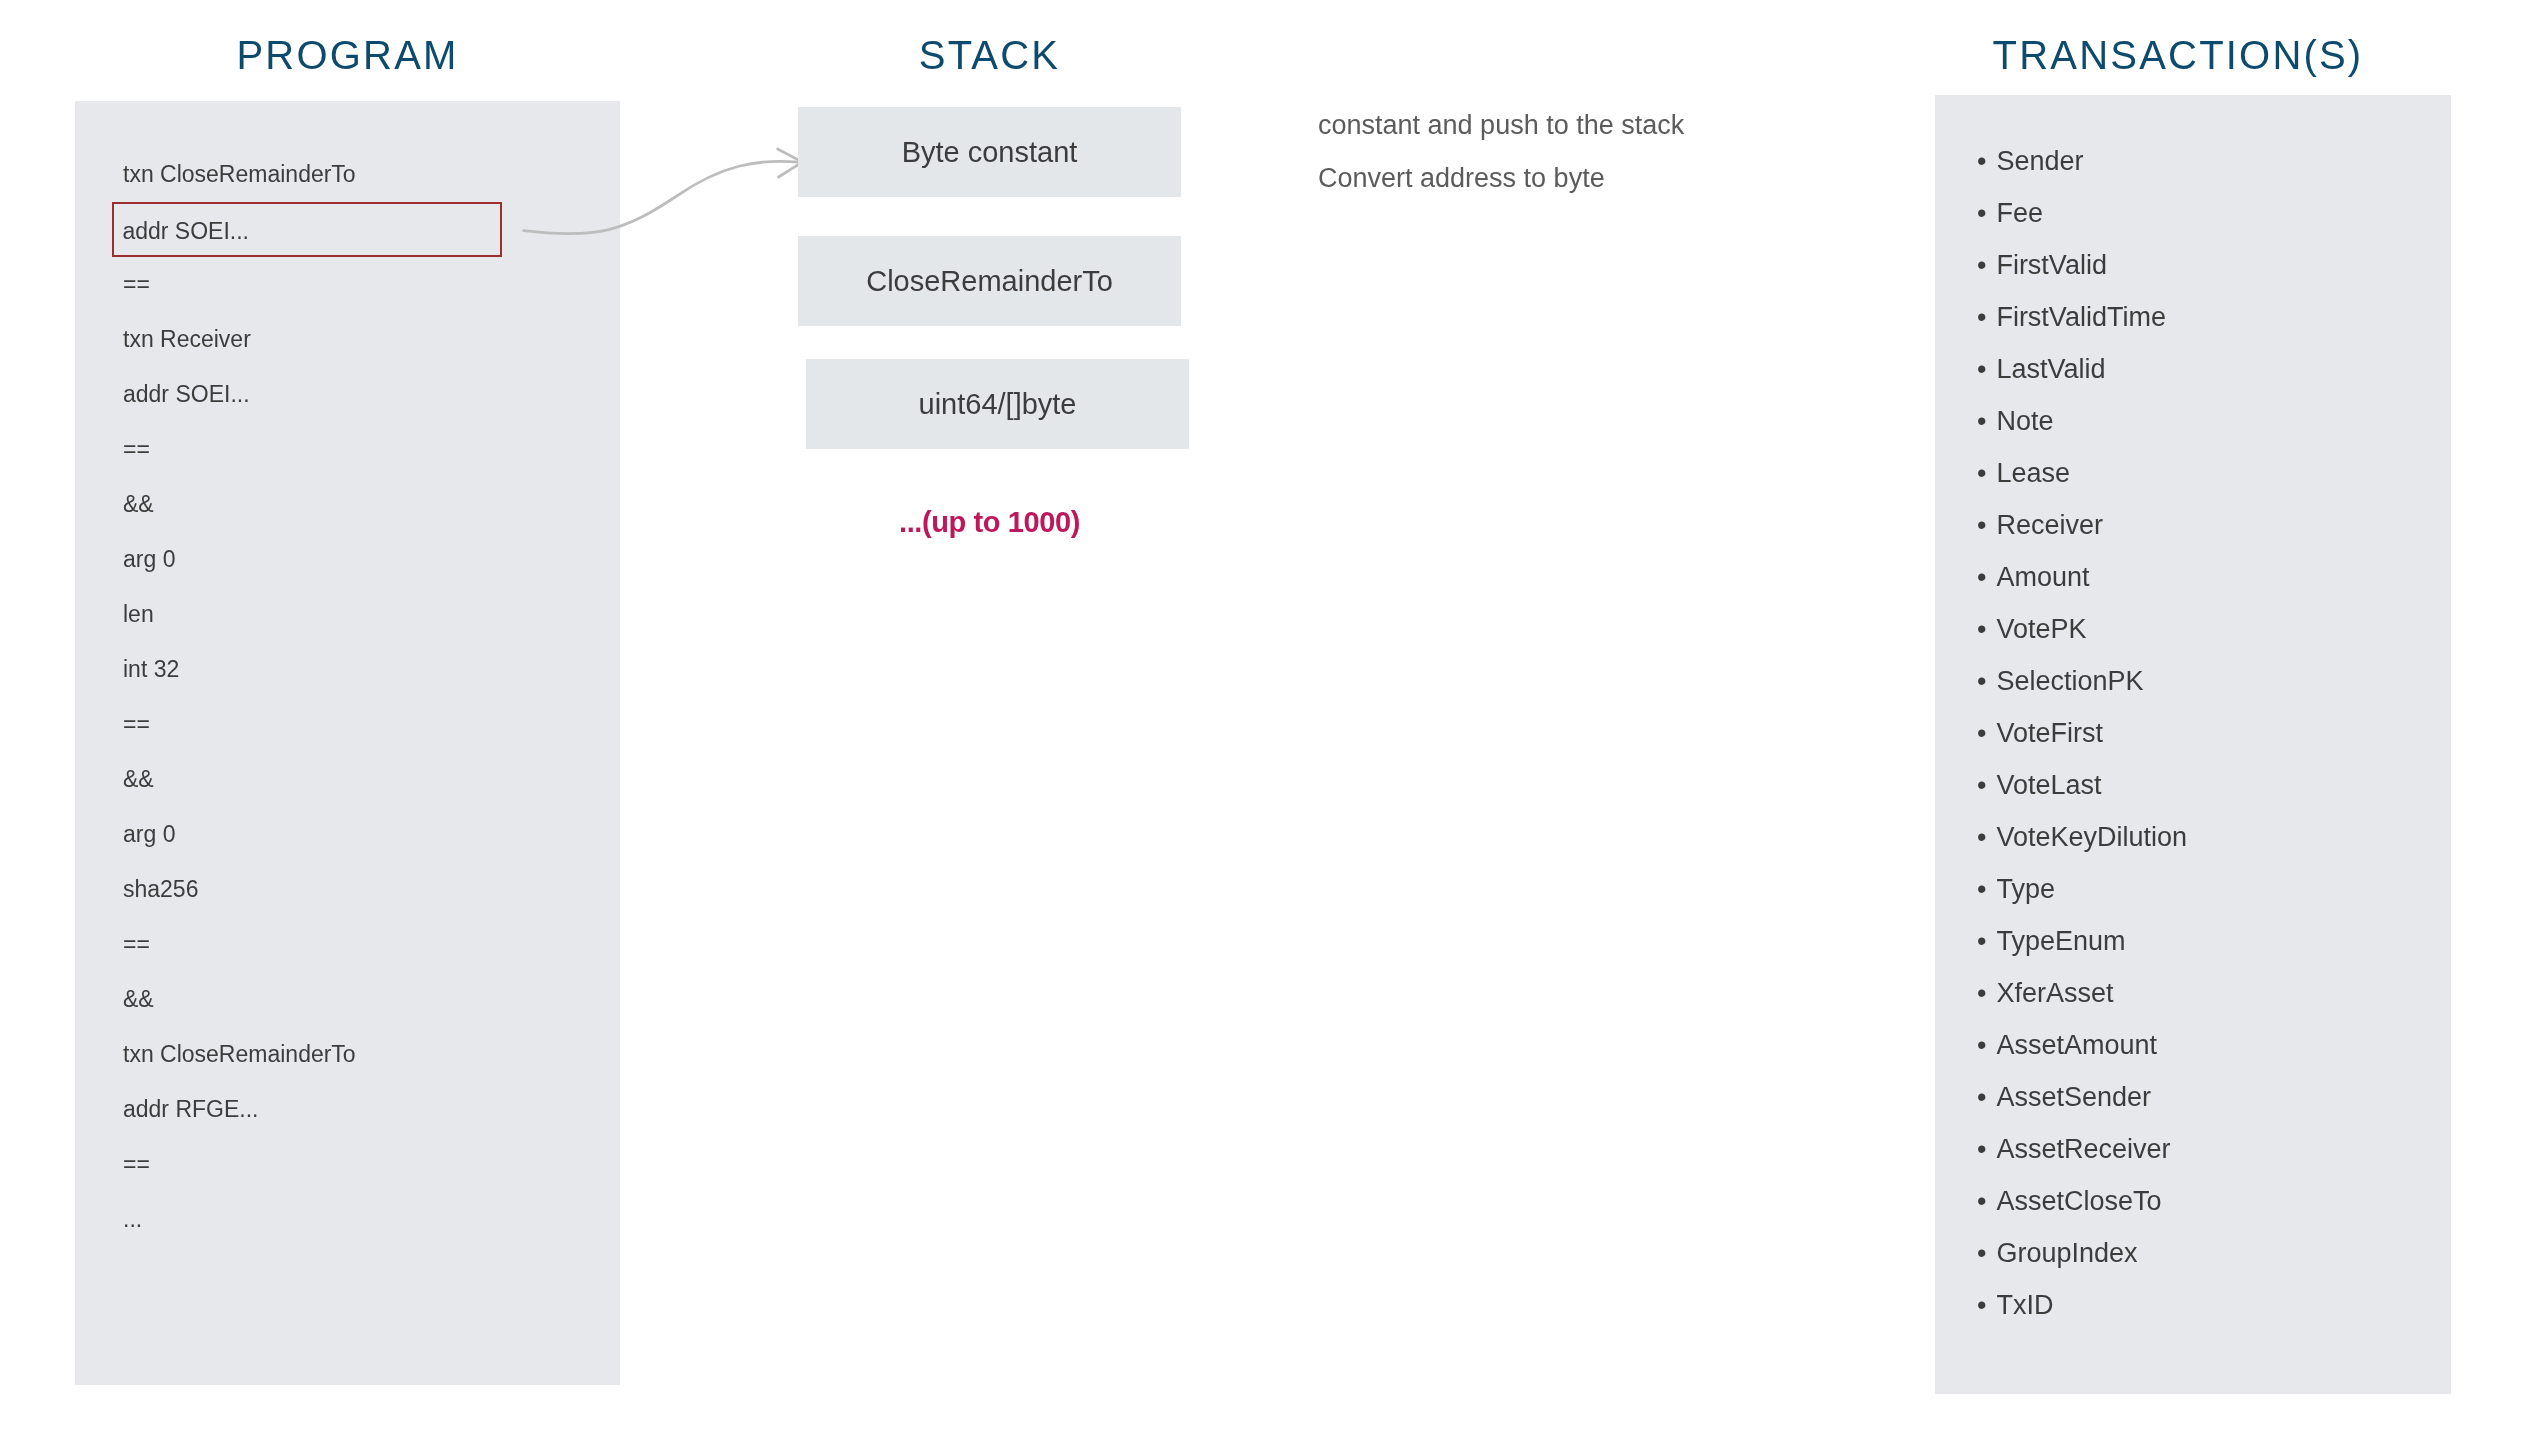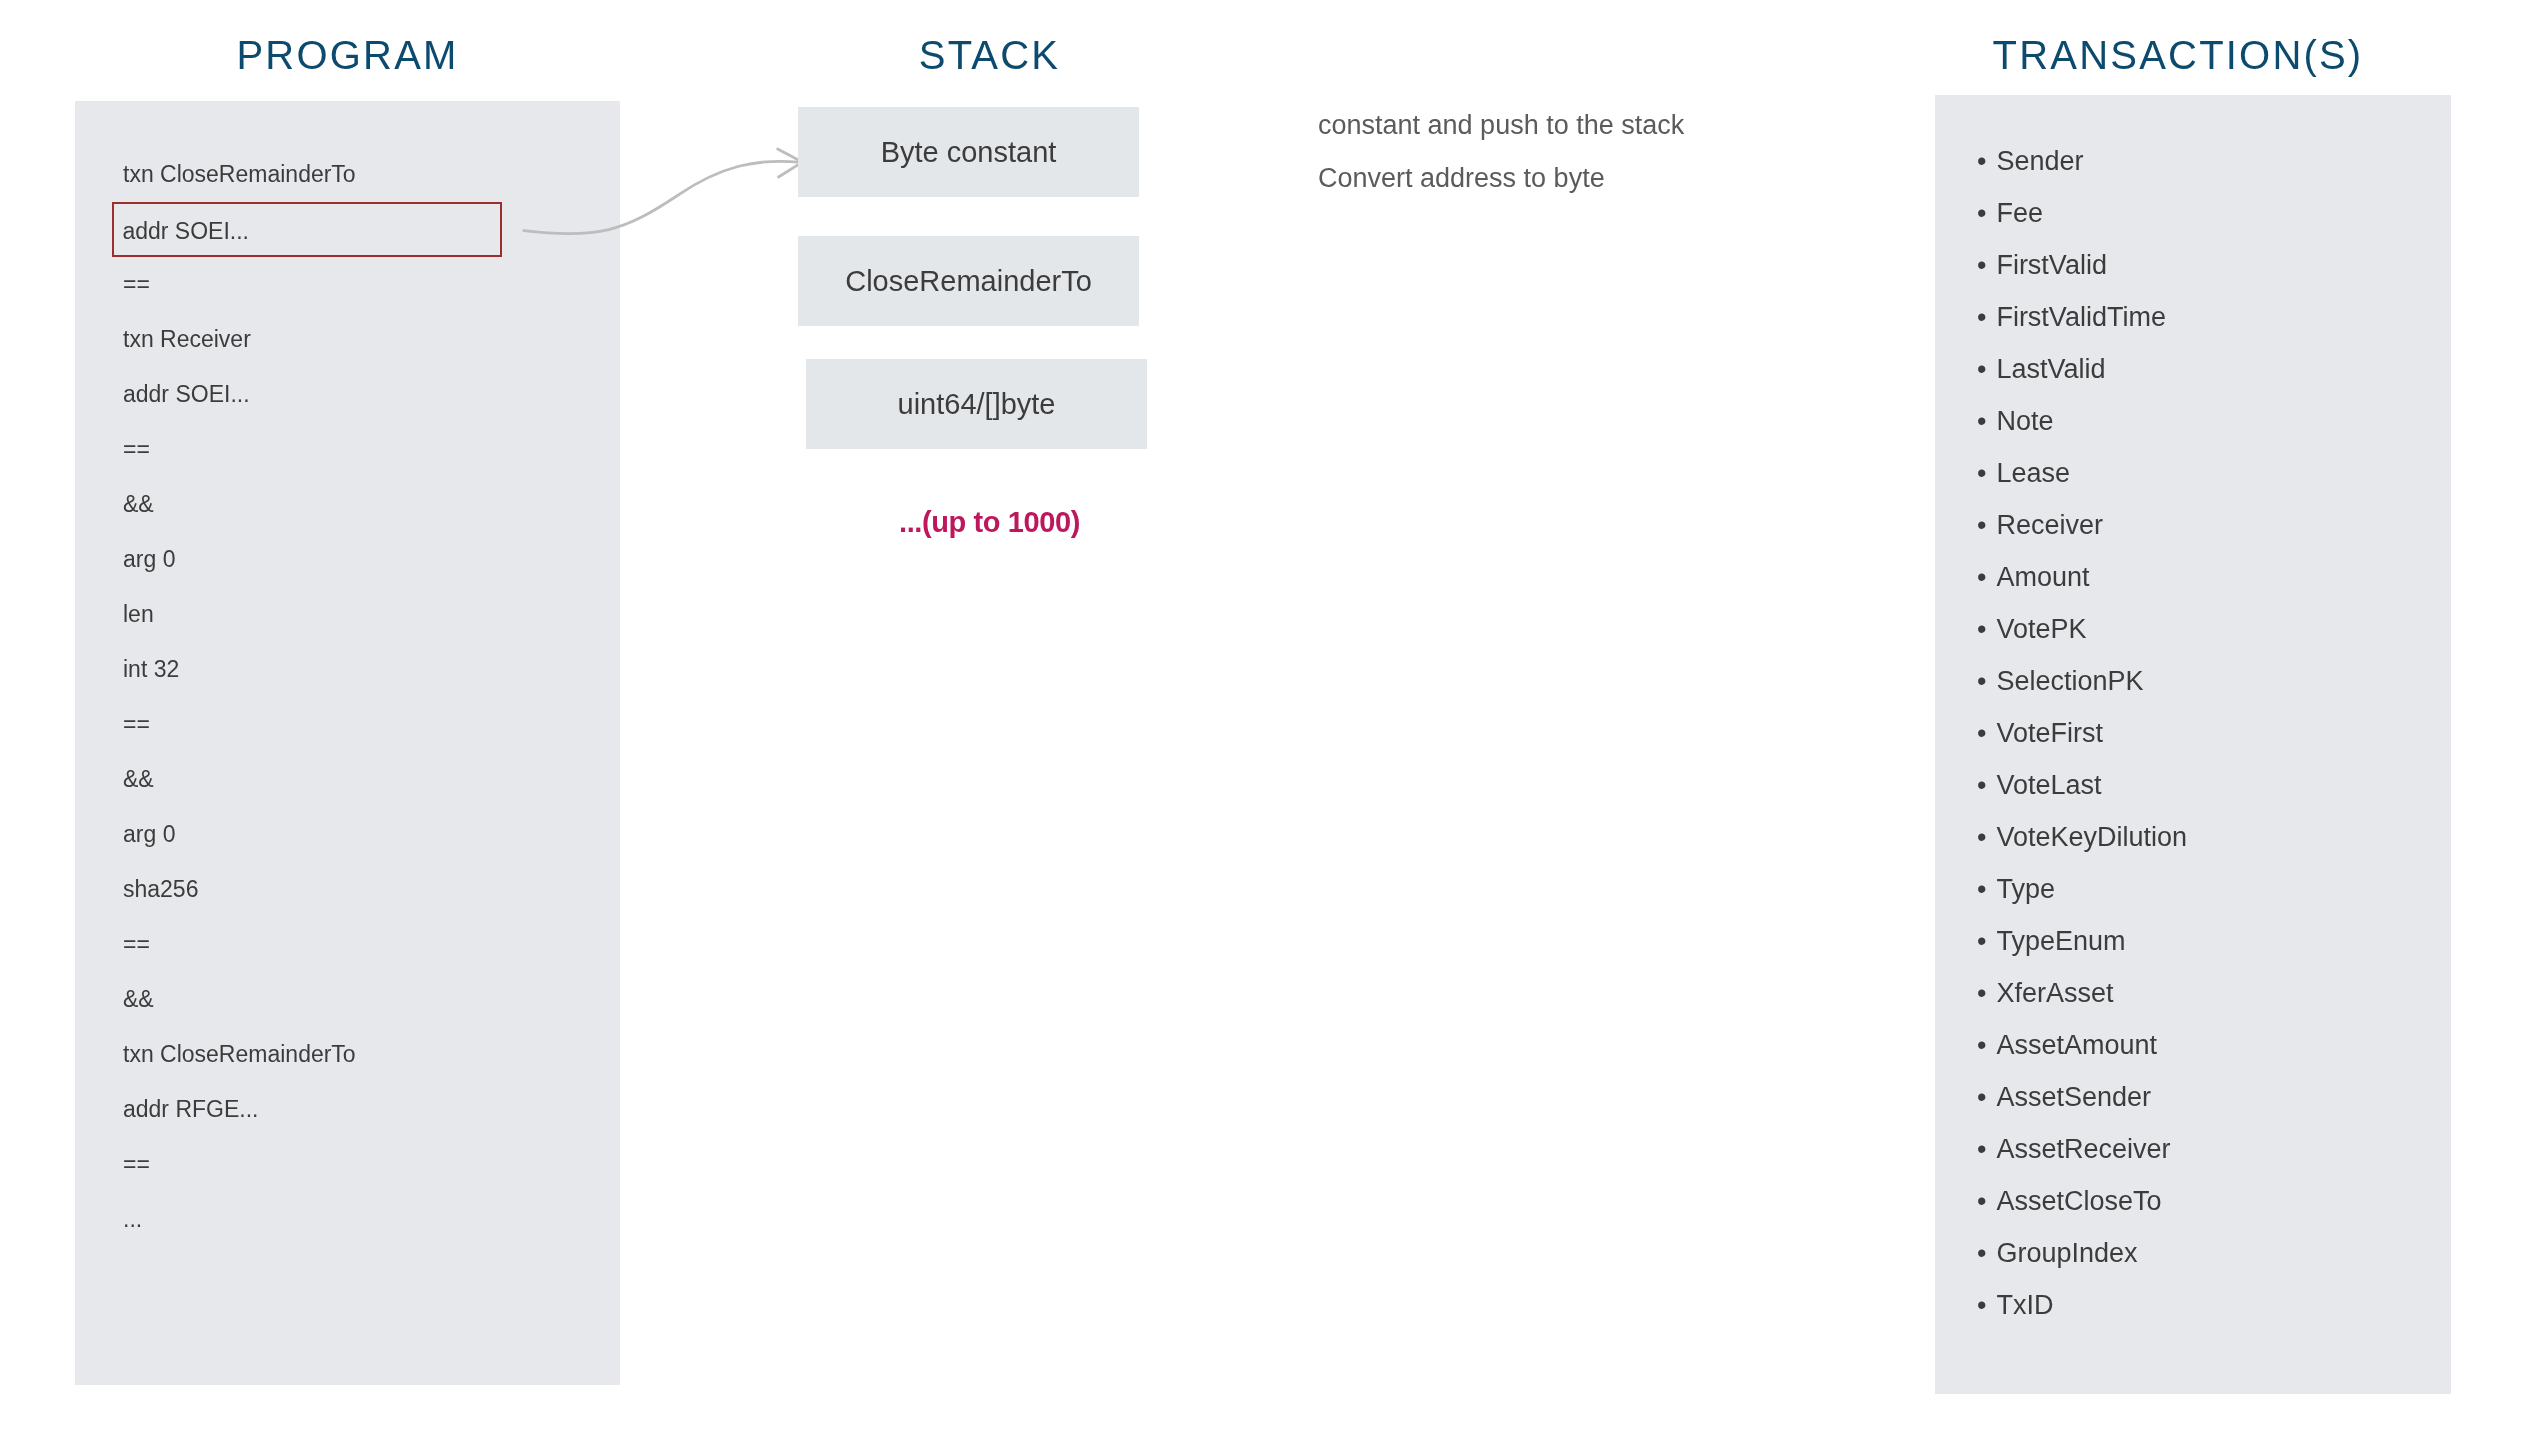--- a/index.html
+++ b/index.html
@@ -72,21 +72,21 @@
     top: 132px;
     width: 369px;
     height: 141px;
     pointer-events: none;
   }
 
   
   .stack-box {
     position: absolute;
     left: 798px;
-    width: 341px;
+    width: 383px;
     background: #e4e7ea;
     display: flex;
     align-items: center;
     justify-content: center;
   }
   #stack-box-0 { top: 107px; height: 90px; }
   #stack-box-1 { top: 236px; height: 90px; }
   #stack-box-2 { top: 359px; height: 90px; margin-left: 8px; }
   .stack-box-label {
     font-size: 29px;

